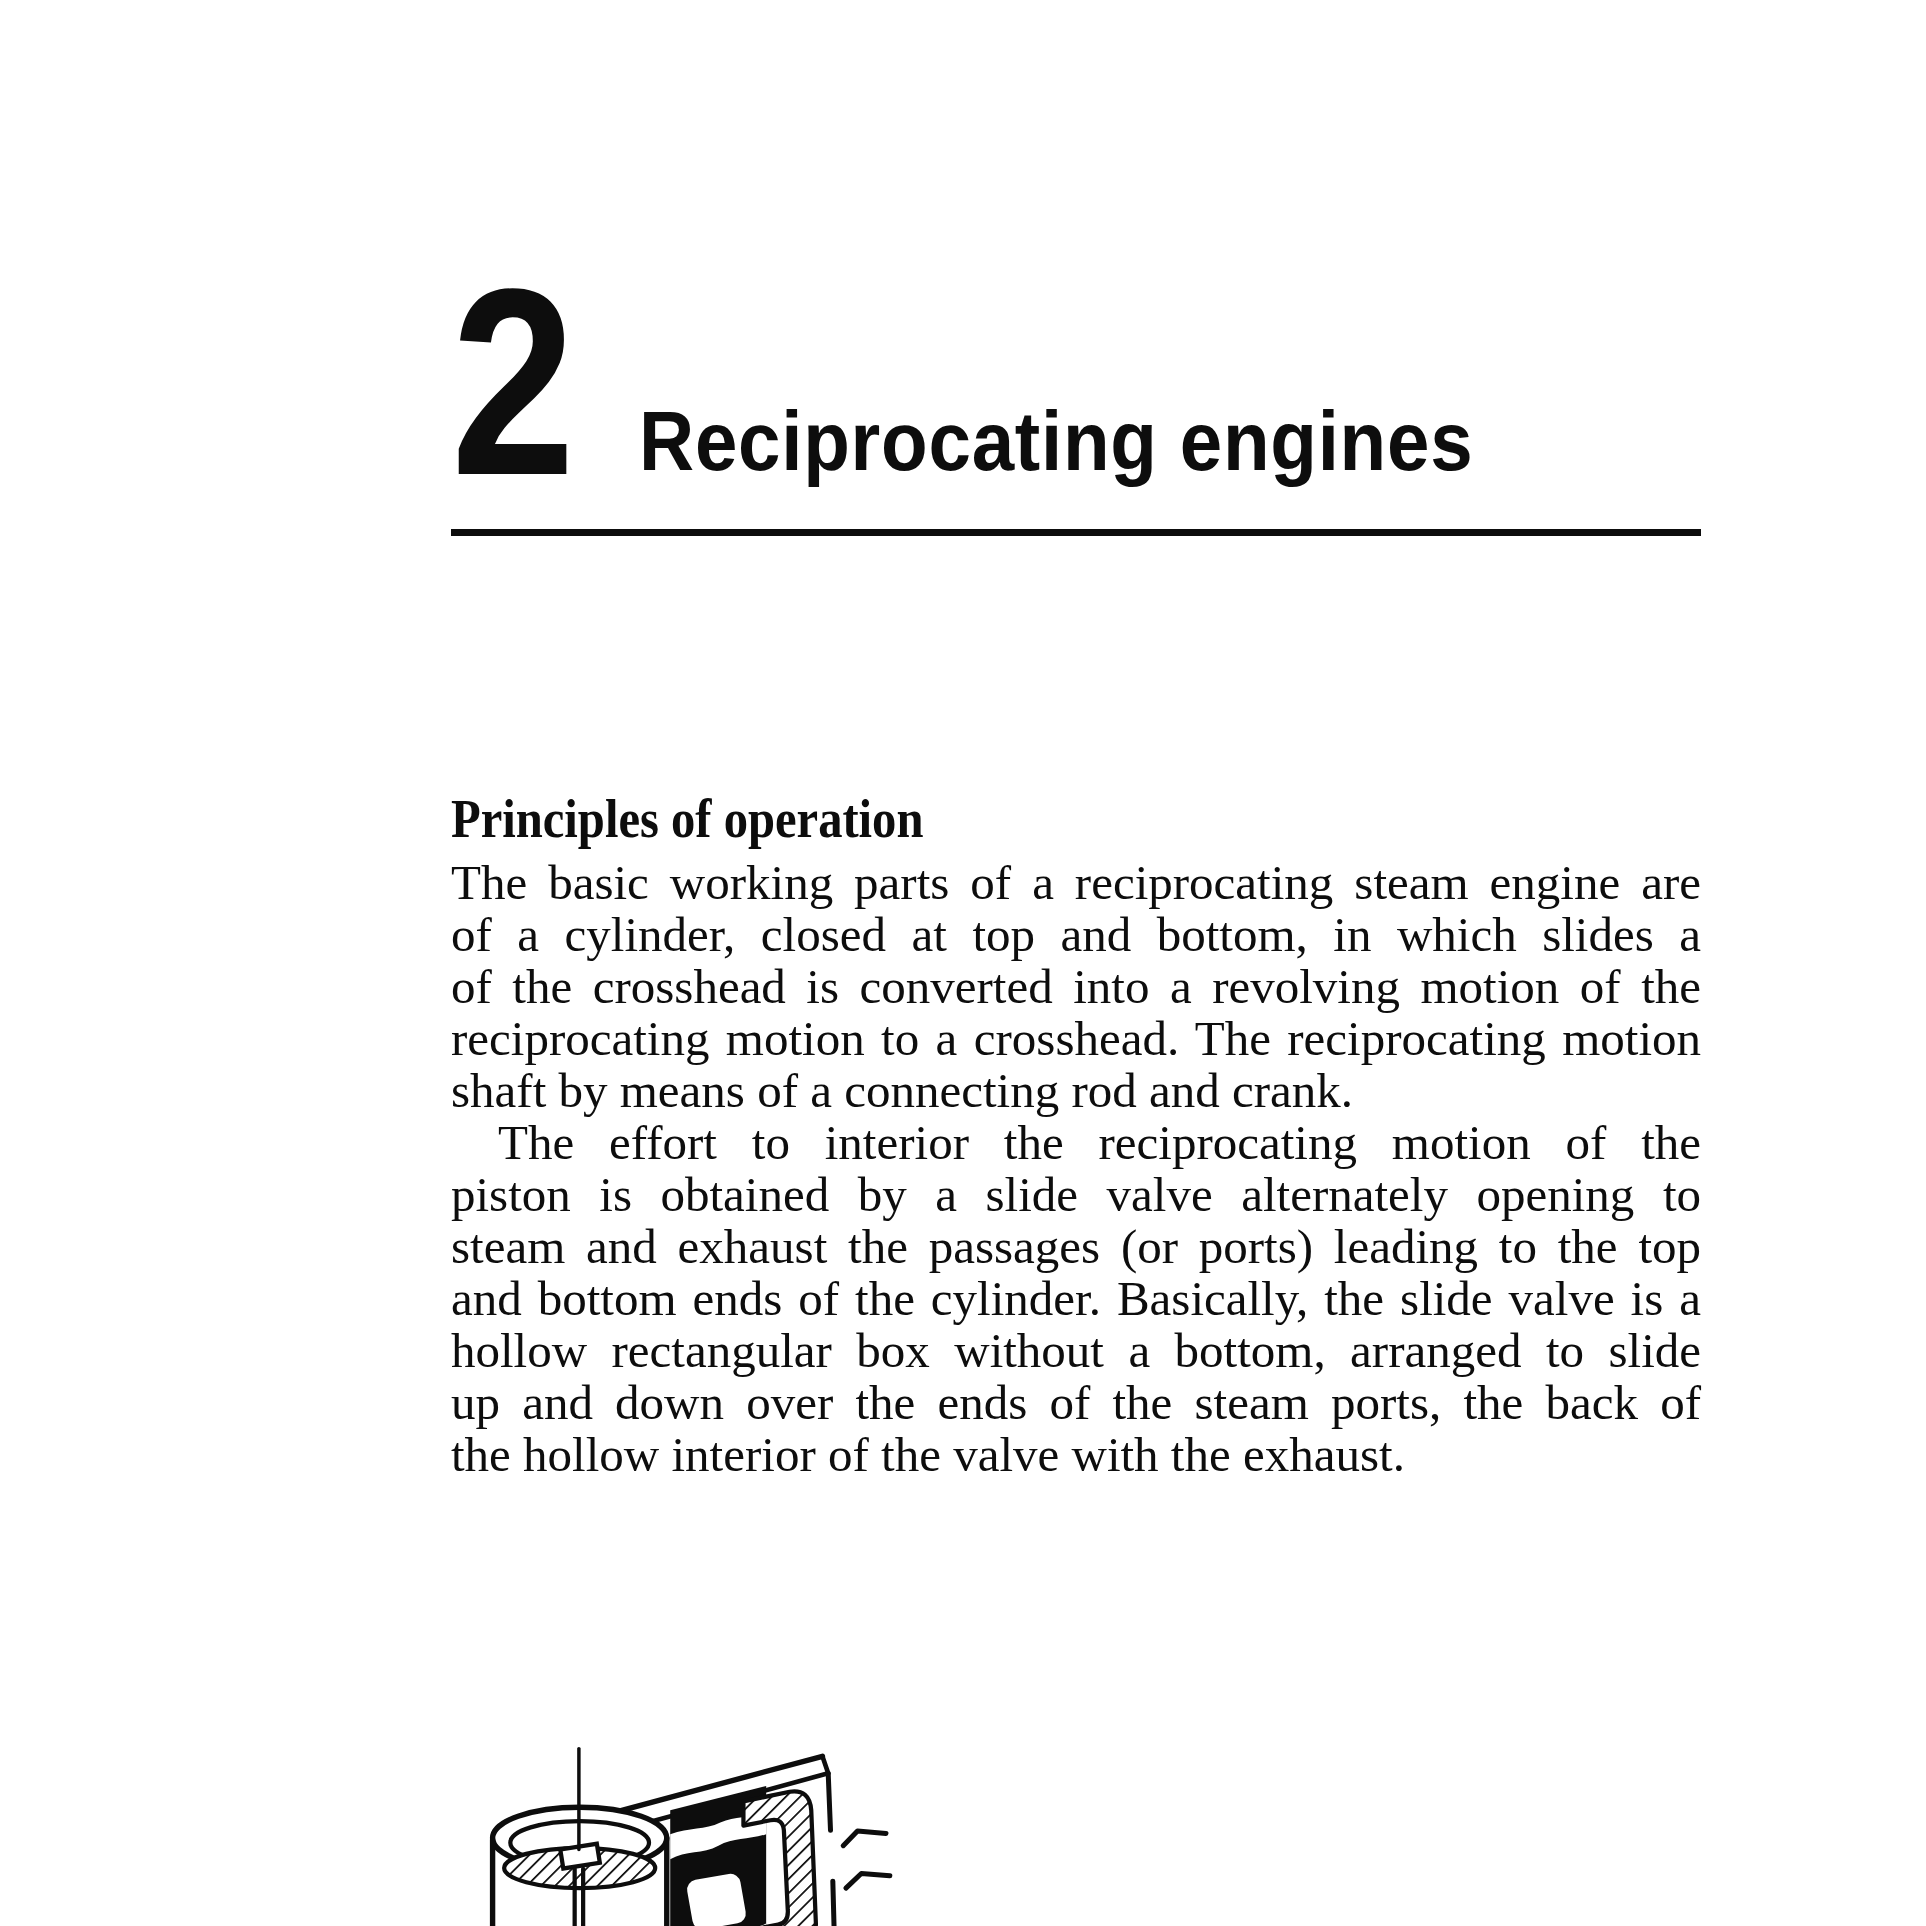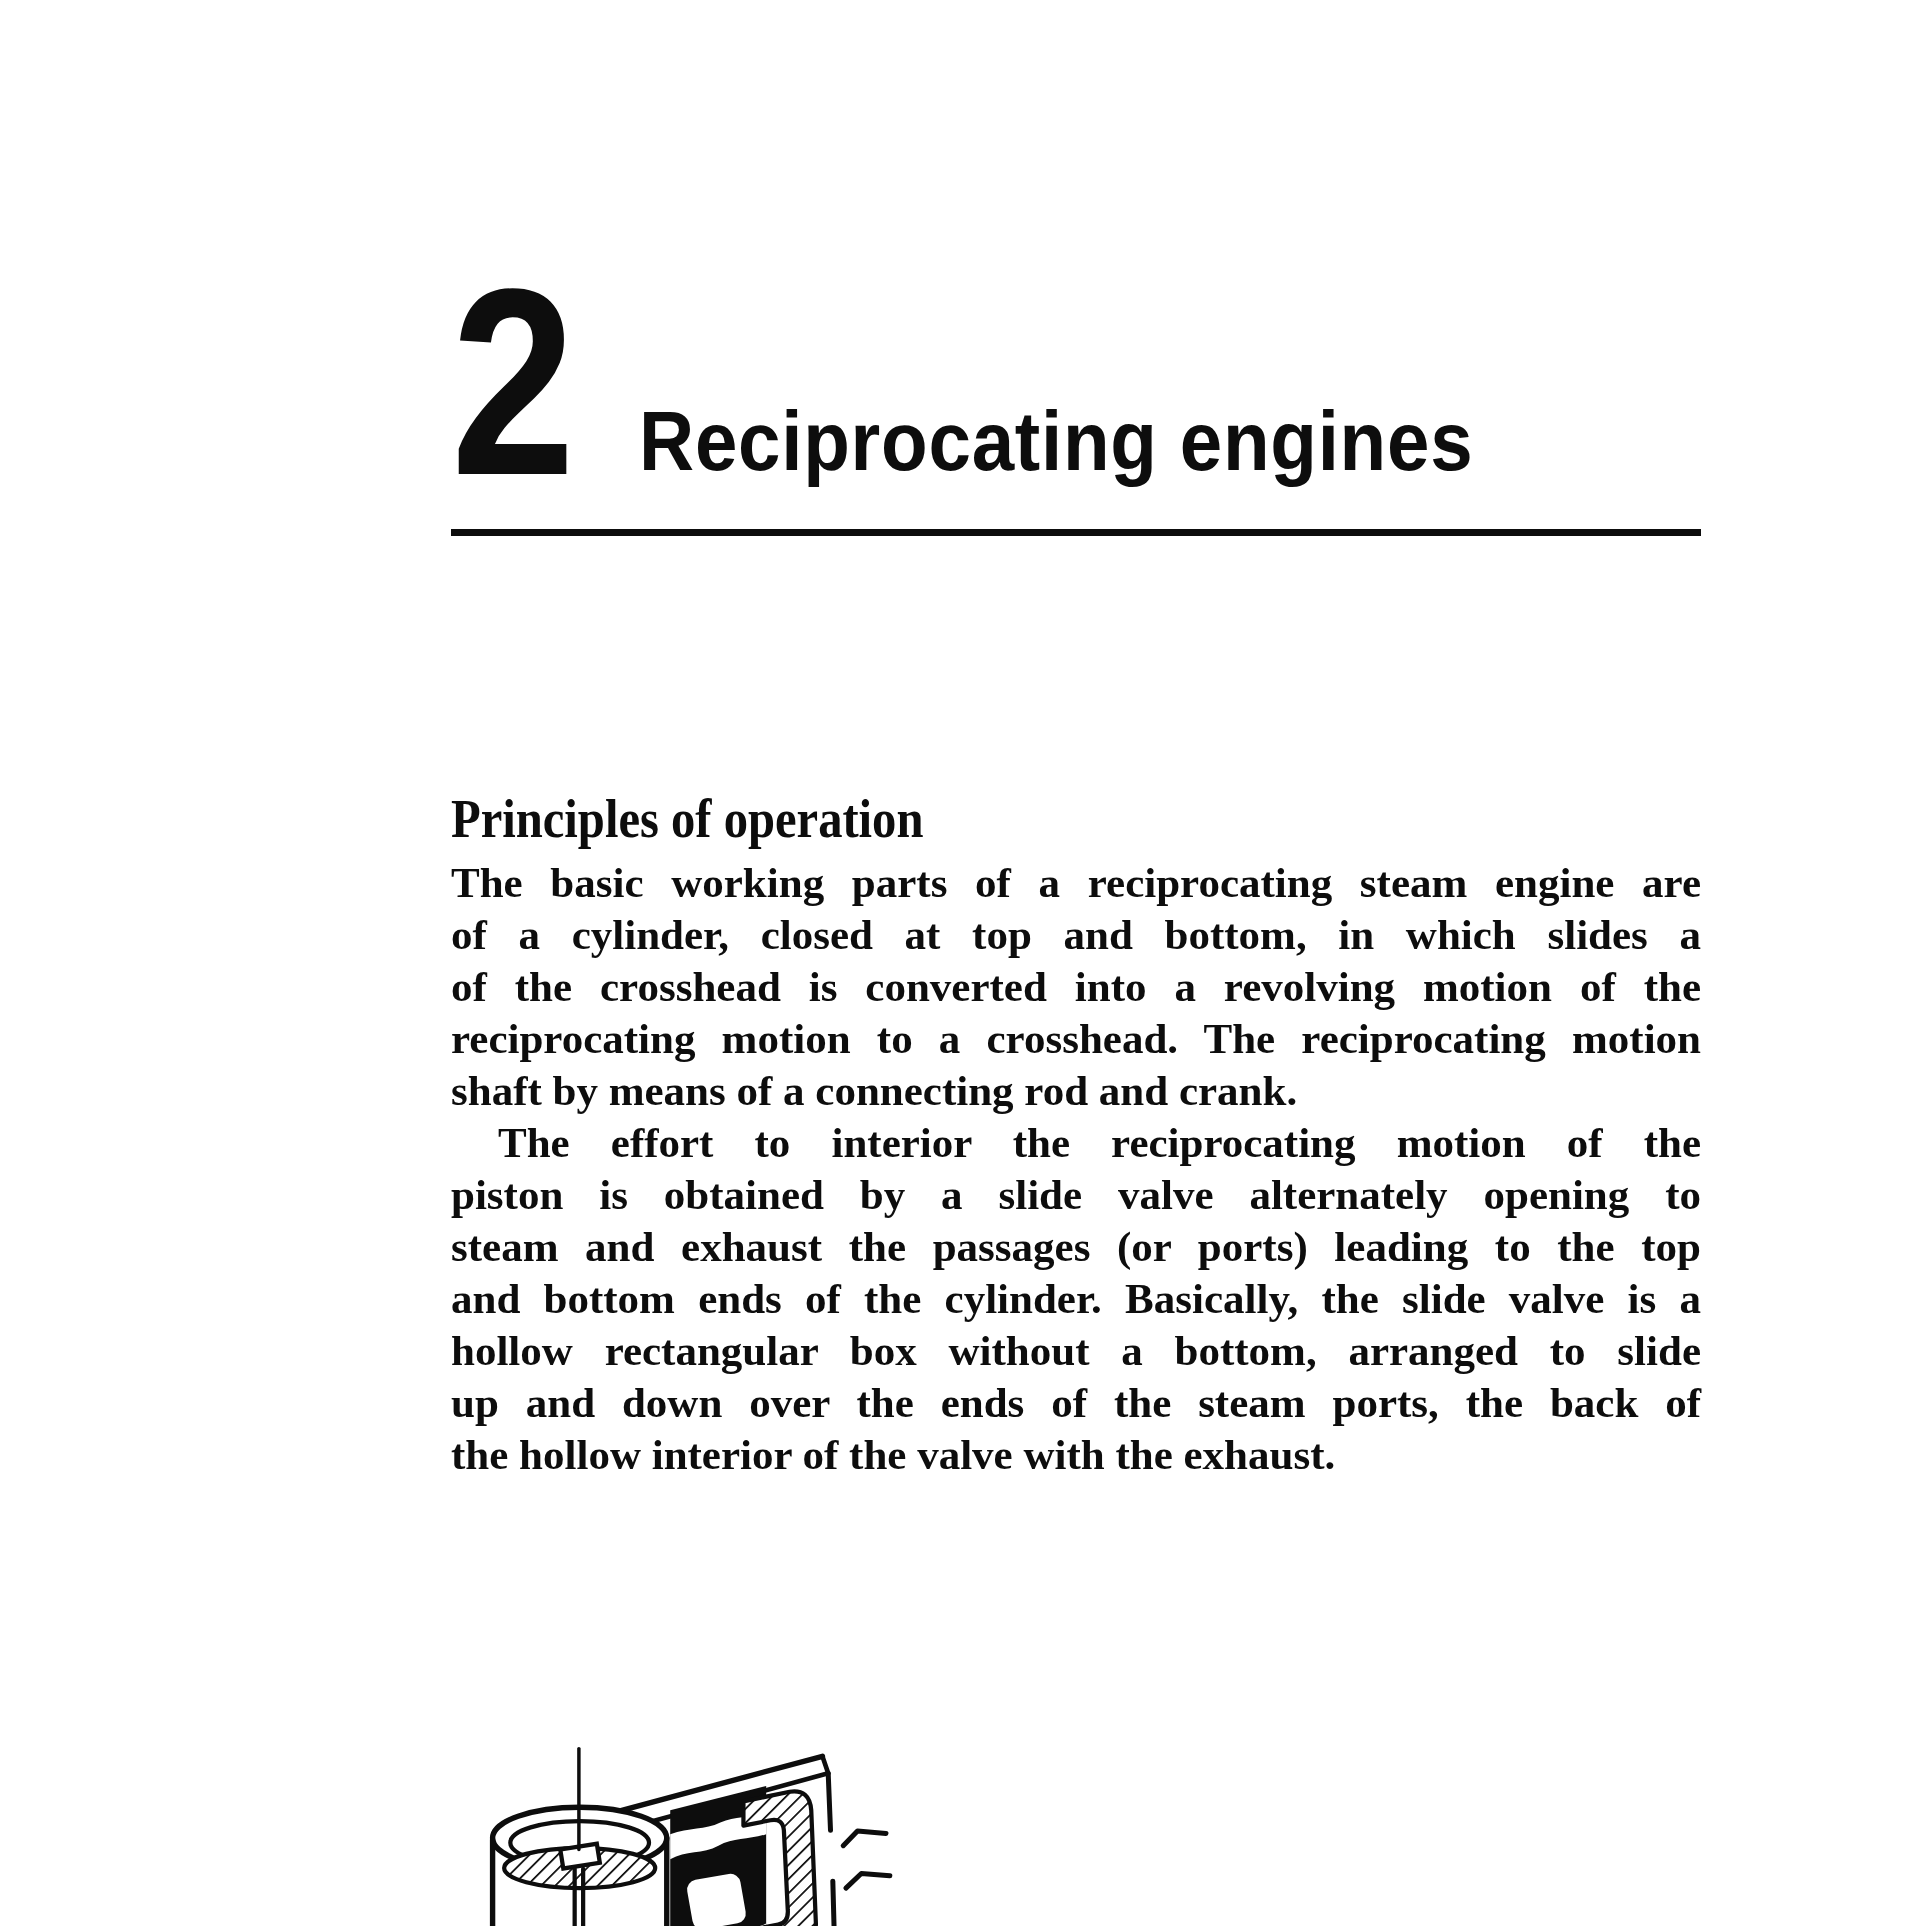--- a/index.html
+++ b/index.html
@@ -35,21 +35,21 @@
 
   
   .section-heading{
     left:451px;top:792px;
     font-weight:700;font-size:54px;line-height:1;
     transform:scaleX(.90);transform-origin:left top;
     white-space:nowrap;
   }
   .body-text{
     left:451px;top:857px;width:1250px;
-    font-size:43px;line-height:52px;font-weight:bold;
+    font-size:49px;line-height:52px;
   }
   .bline{
     text-align:justify;
     -moz-text-align-last:justify;
     text-align-last:justify;
   }
   .bline.last{text-align-last:left;-moz-text-align-last:left;}
   .bline.indent{text-indent:47px;}
 
   

